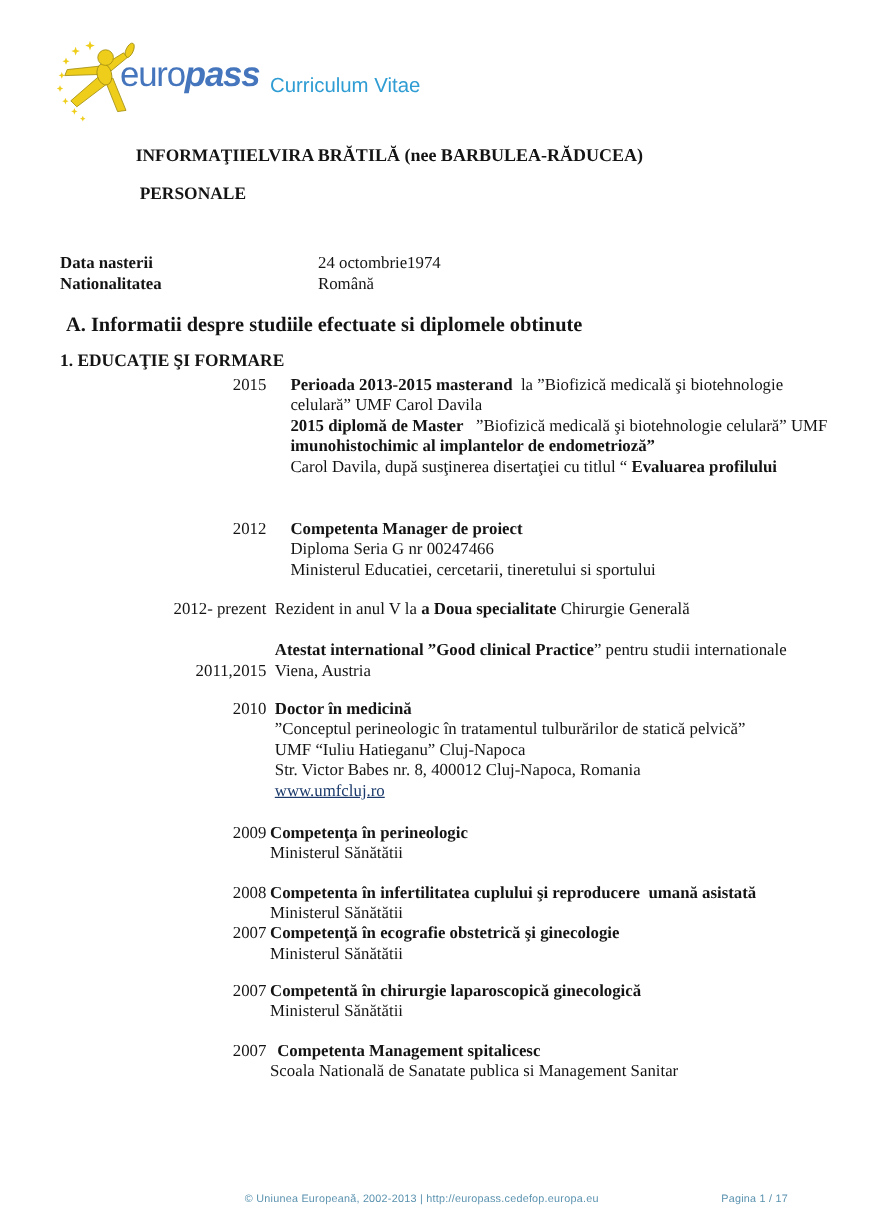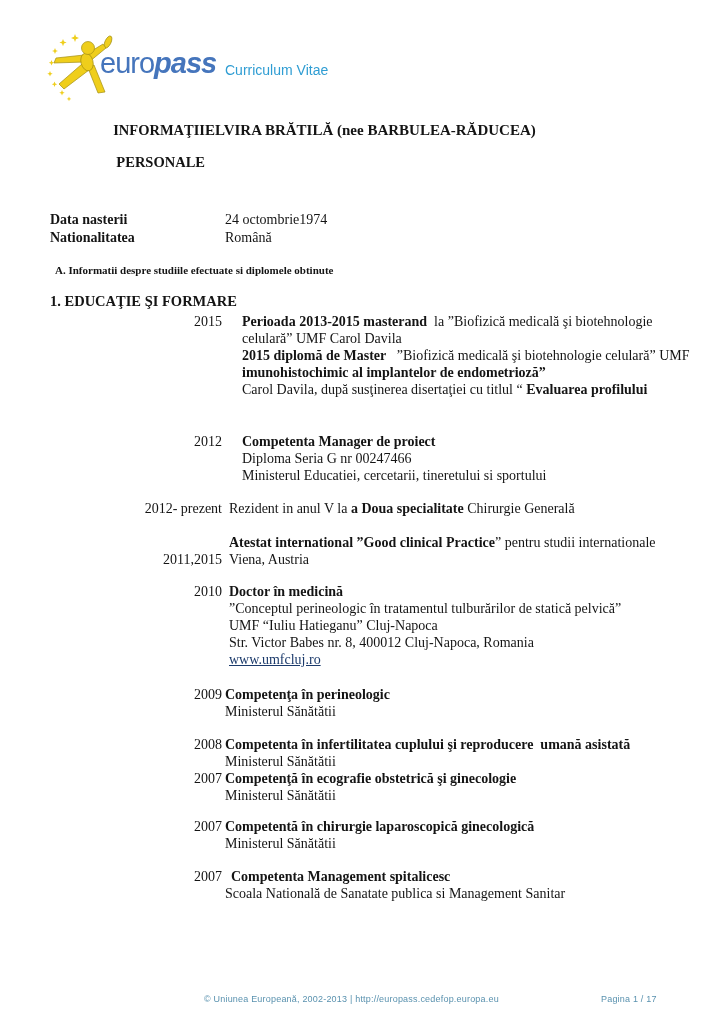--- a/index.html
+++ b/index.html
@@ -14,35 +14,35 @@
   .header{position:relative;height:122px;}
   .logo-figure{position:absolute;left:46px;top:32px;}
   .wordmark{
     position:absolute;left:100px;top:48px;
     font-family:"Liberation Sans",sans-serif;font-size:29px;
     color:#4575BC;letter-spacing:-1px;line-height:30px;
   }
   .wordmark .pass{font-weight:bold;font-style:italic;}
   .cv-label{
     position:absolute;left:225px;top:62px;
-    font-family:"Liberation Sans",sans-serif;font-size:14px;color:#2F9DD3;
+    font-family:"Liberation Sans",sans-serif;font-size:17px;color:#2F9DD3;
   }
 
   
   .main{padding:0 28px 0 50px;}
 
   .personal{display:flex;margin-bottom:40px;}
   .plabel{width:155px;text-align:right;font-weight:bold;font-size:14.5px;line-height:17px;flex:none;}
   .plabel .line2{margin-top:15px;}
   .name{font-weight:bold;font-size:15px;line-height:17px;}
 
-  .fields .frow{display:flex;line-height:18px;}
+  .fields .frow{display:flex;line-height:18px;gap:40px;}
   .frow .flabel{width:175px;font-weight:bold;flex:none;}
 
-  .heading-a{margin-top:15px;padding-left:5px;font-weight:bold;font-size:11px;line-height:17px;}
+  .heading-a{margin-top:15px;padding-left:5px;font-weight:bold;font-size:17px;line-height:17px;}
   .heading-1{margin-top:14px;font-weight:bold;font-size:14.5px;line-height:17px;margin-bottom:3px;}
 
   
   .entry{display:flex;line-height:17px;}
   .entry .year{width:172px;text-align:right;flex:none;}
   .entry .content{width:465px;margin-left:3px;}
   .entry .line{white-space:pre;min-height:17px;}
   .b{font-weight:bold;}
   a{color:#1B3A6B;text-decoration:underline;}
 

